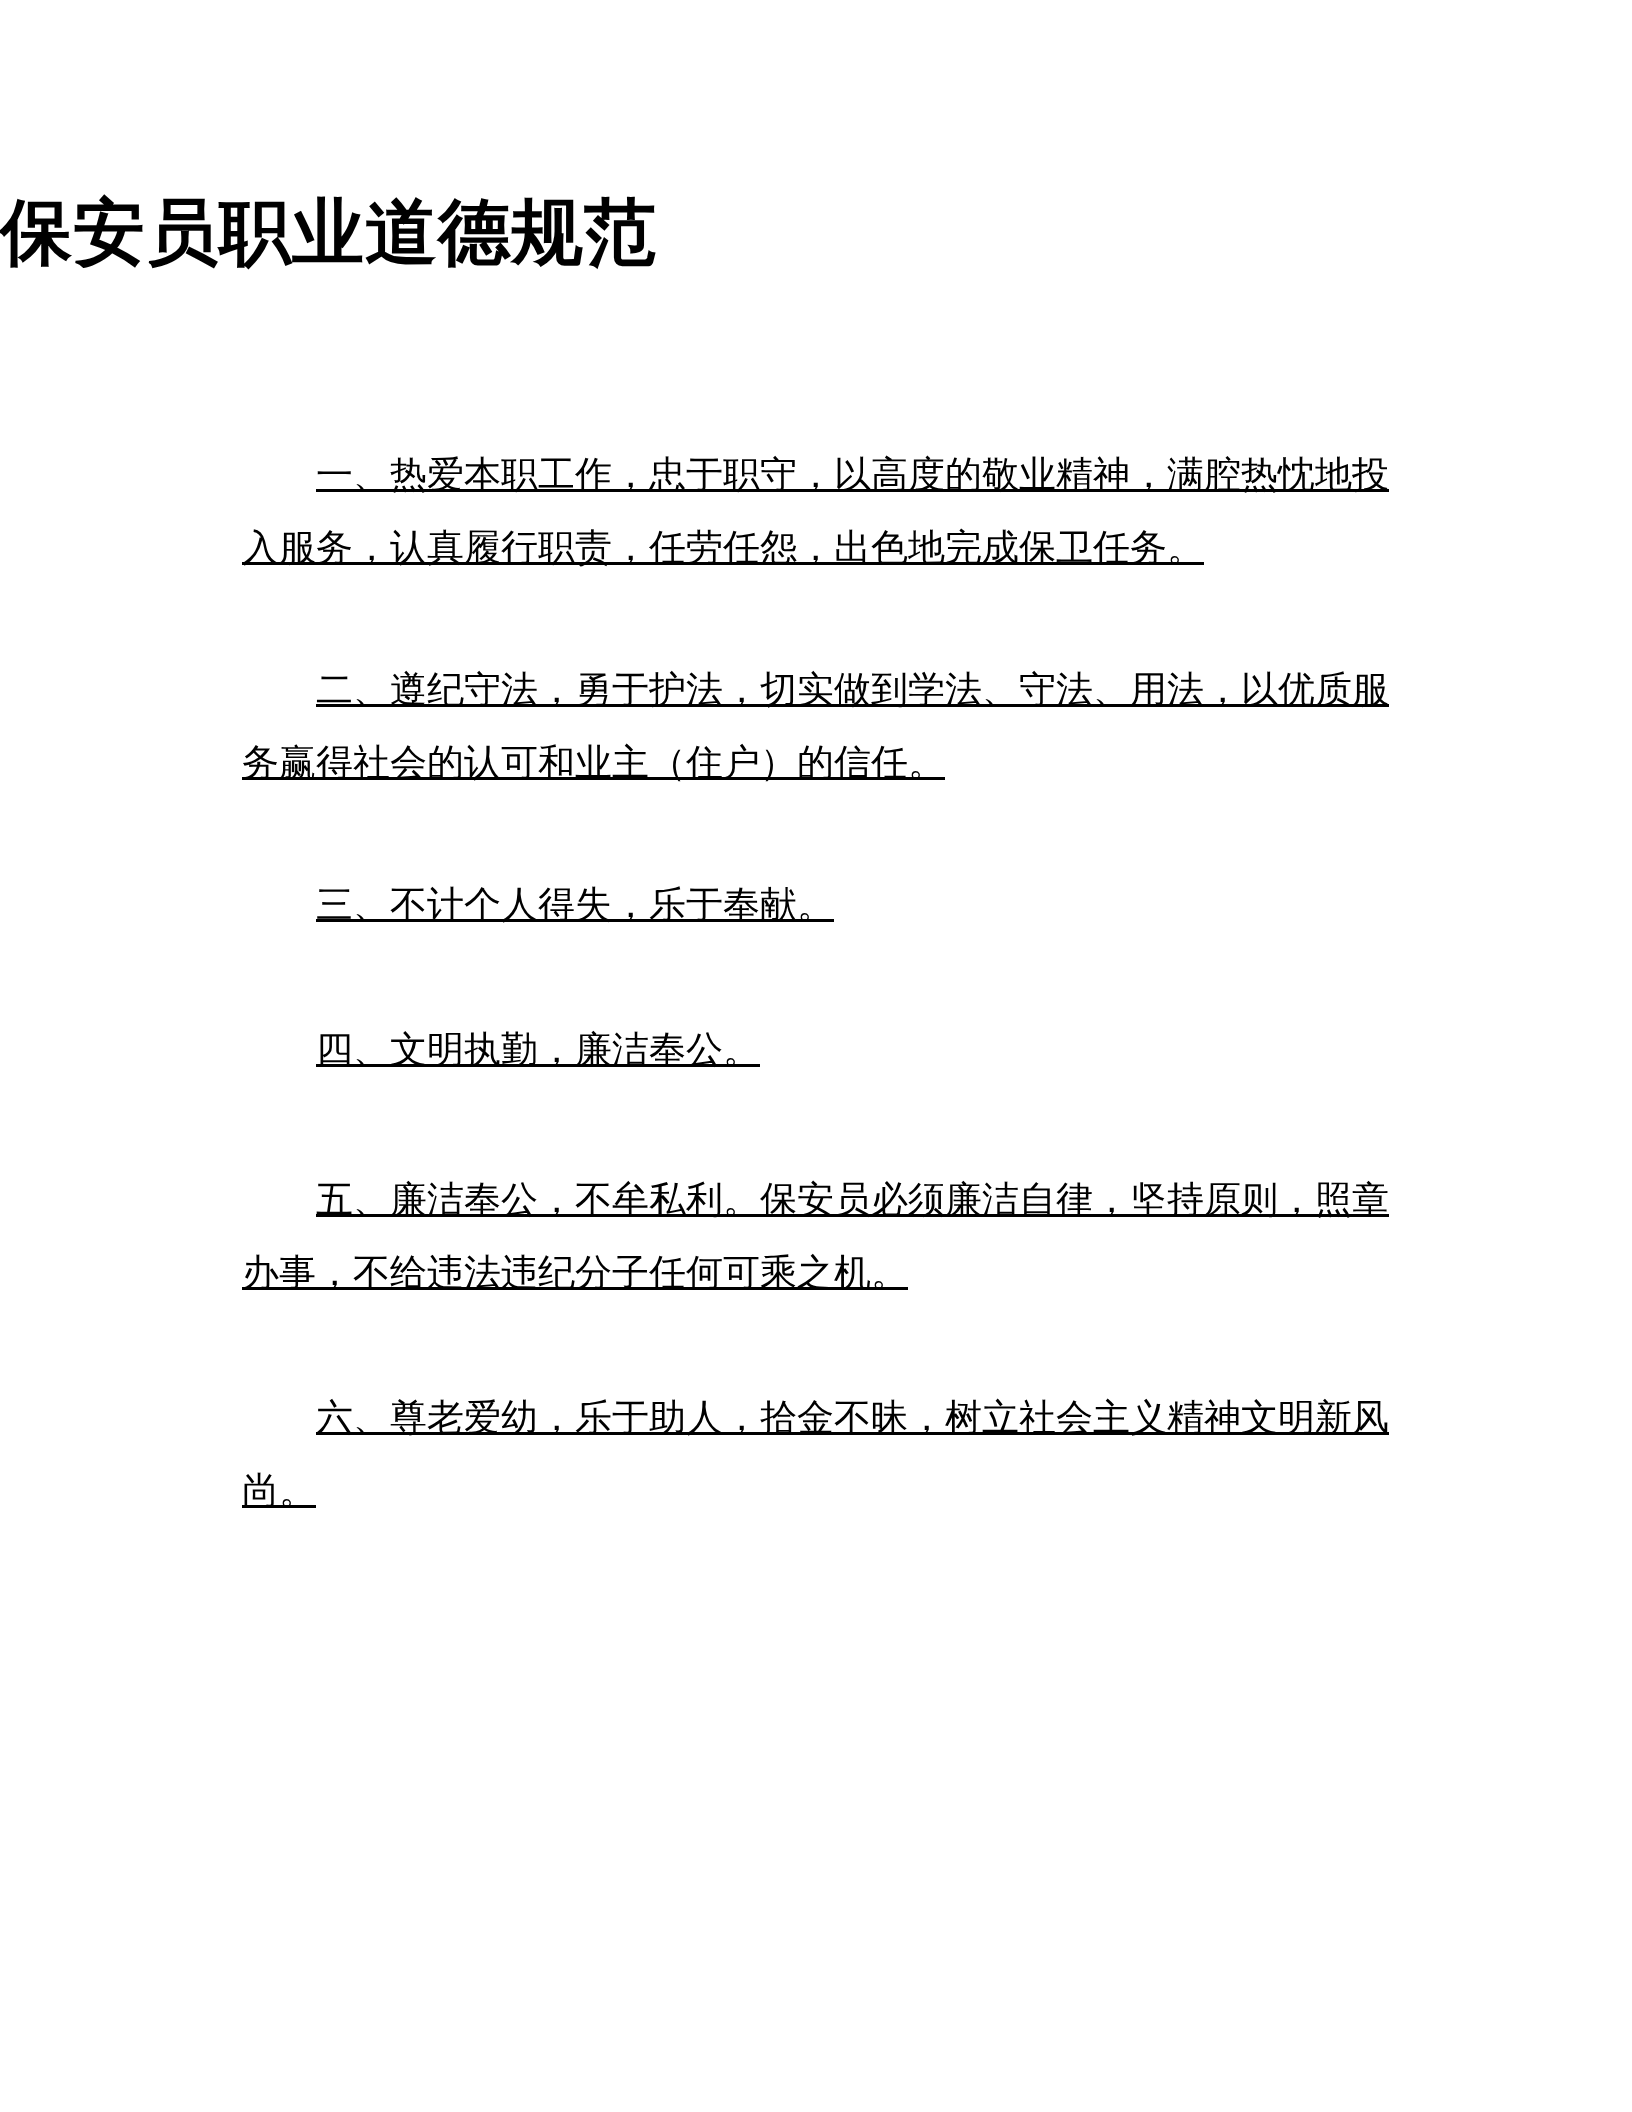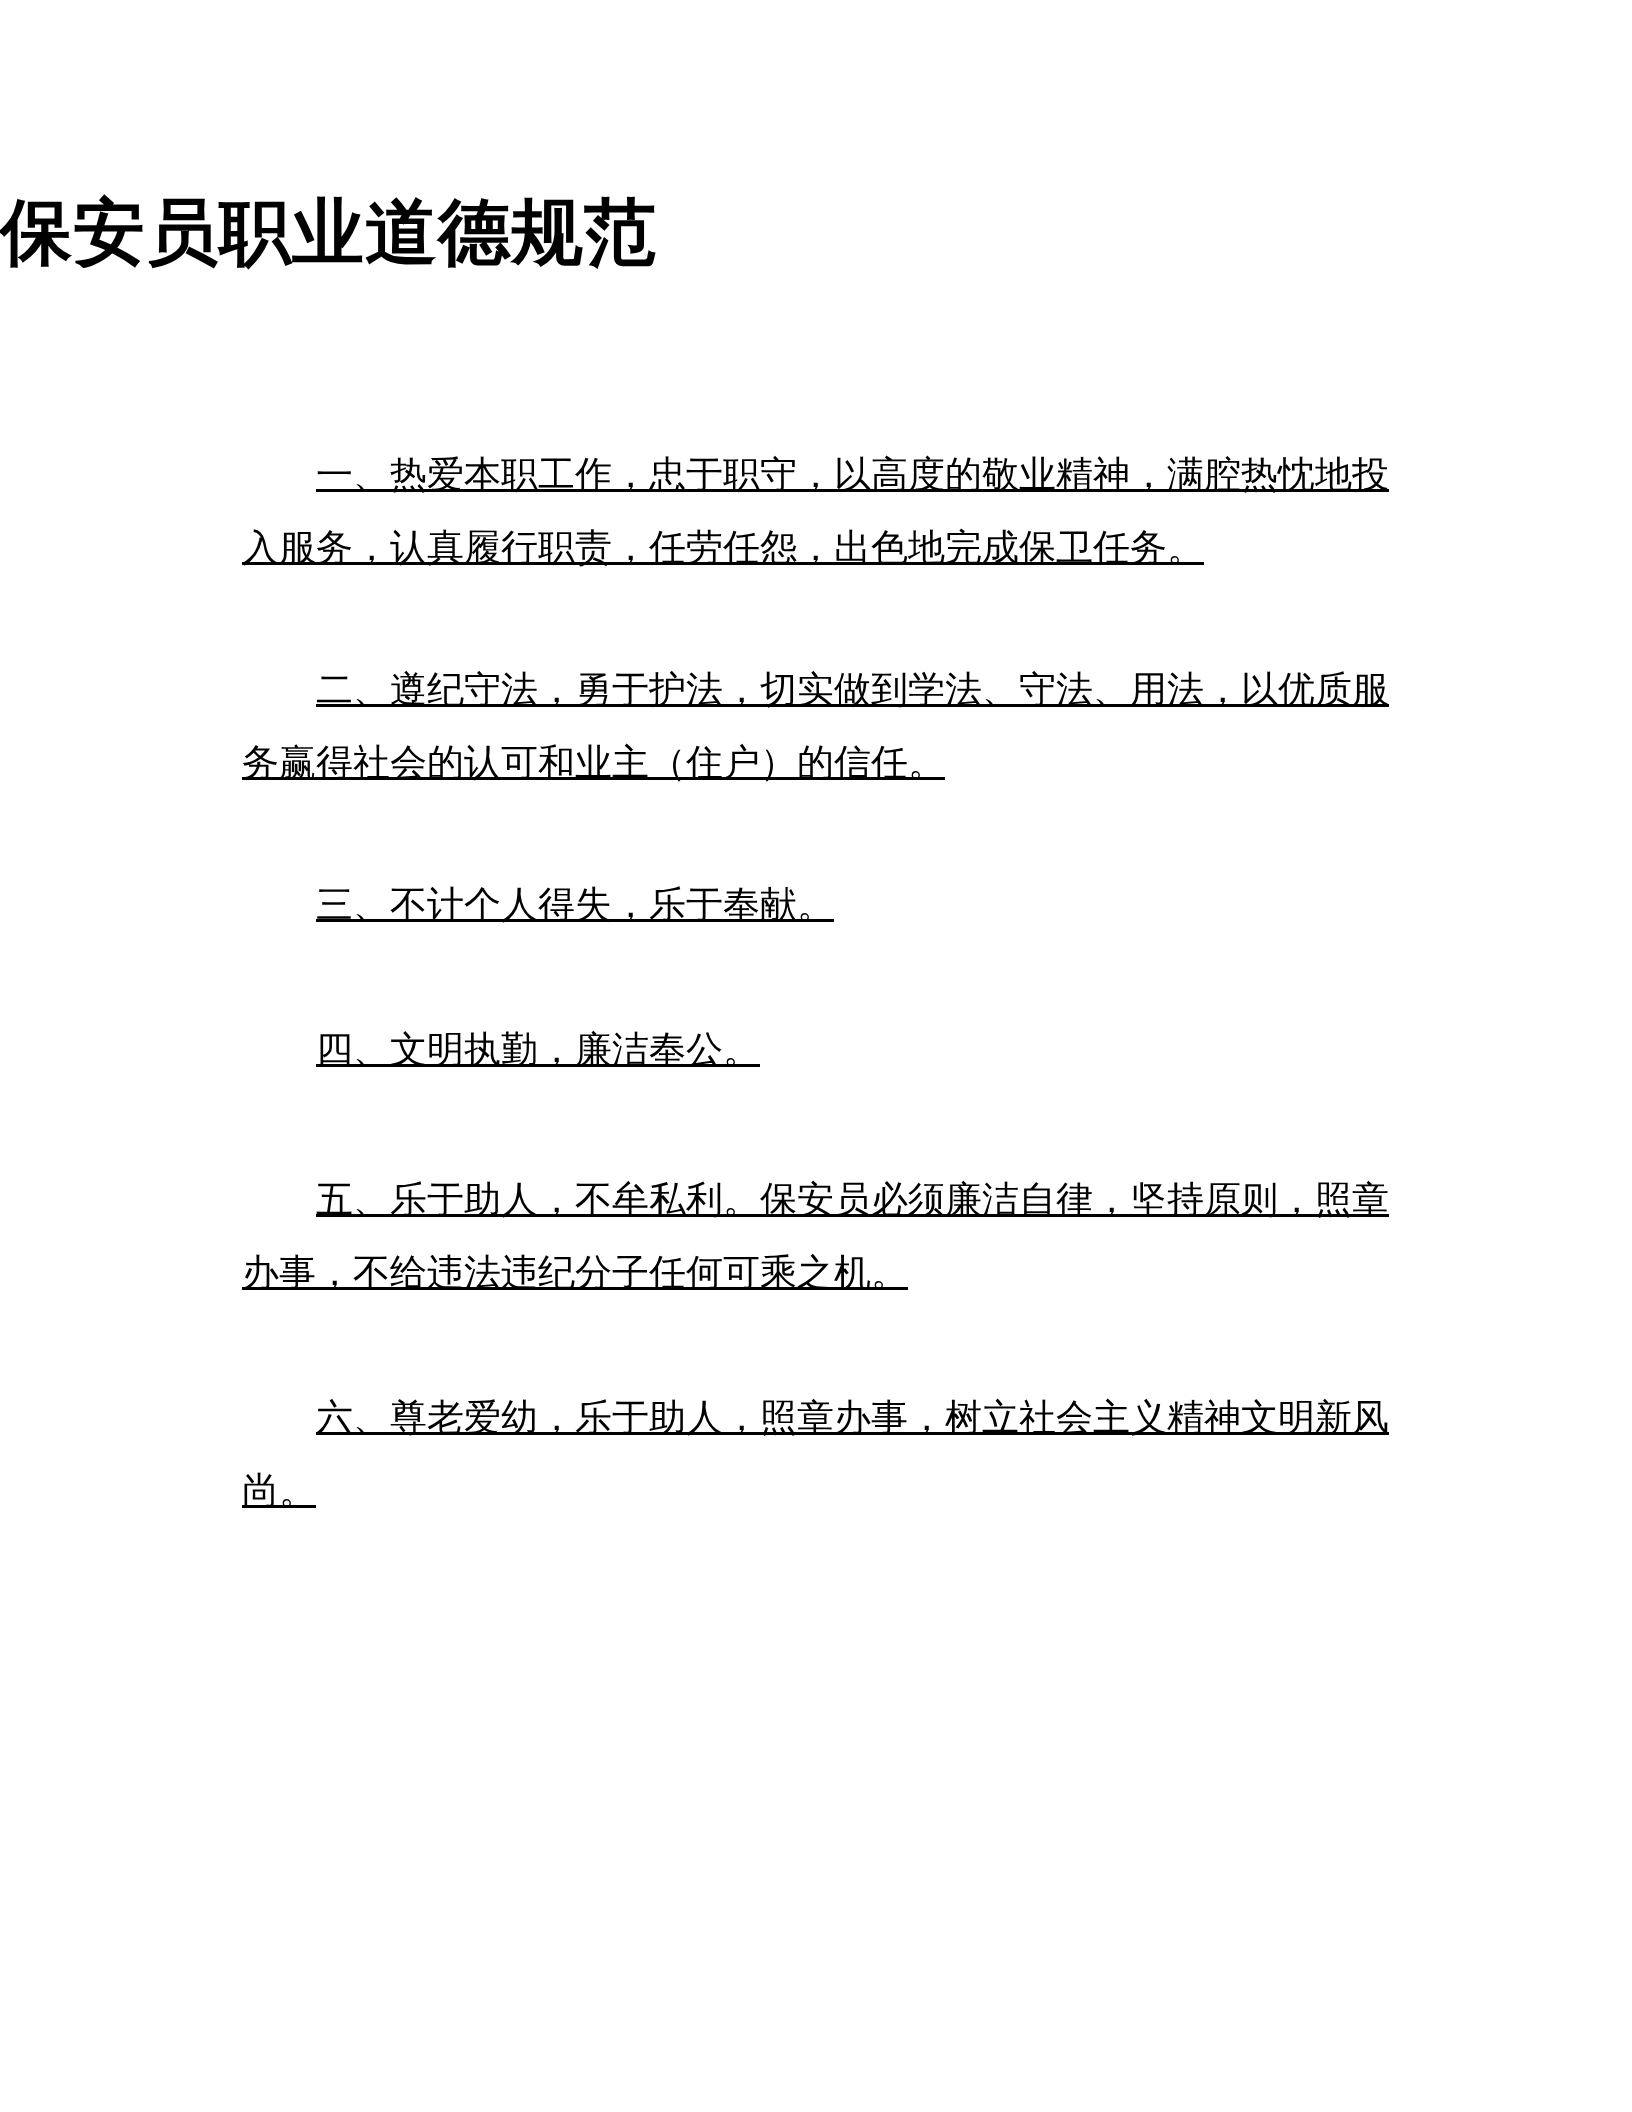--- a/index.html
+++ b/index.html
@@ -58,15 +58,15 @@
 </head>
 <body>
 
 <div class="page">
   <h1 class="title">保安员职业道德规范</h1>
 
   <p class="para p1">一、热爱本职工作，忠于职守，以高度的敬业精神，满腔热忱地投入服务，认真履行职责，任劳任怨，出色地完成保卫任务。</p>
   <p class="para p2">二、遵纪守法，勇于护法，切实做到学法、守法、用法，以优质服务赢得社会的认可和业主（住户）的信任。</p>
   <p class="para p3">三、不计个人得失，乐于奉献。</p>
   <p class="para p4">四、文明执勤，廉洁奉公。</p>
-  <p class="para p5">五、乐于助人，不牟私利。保安员必须廉洁自律，坚持原则，照章办事，不给违法违纪分子任何可乘之机。</p>
-  <p class="para p6">六、尊老爱幼，乐于助人，照章办事，树立社会主义精神文明新风尚。</p>
+  <p class="para p5">五、廉洁奉公，不牟私利。保安员必须廉洁自律，坚持原则，照章办事，不给违法违纪分子任何可乘之机。</p>
+  <p class="para p6">六、尊老爱幼，乐于助人，拾金不昧，树立社会主义精神文明新风尚。</p>
 </div>
 
 </body></html>

